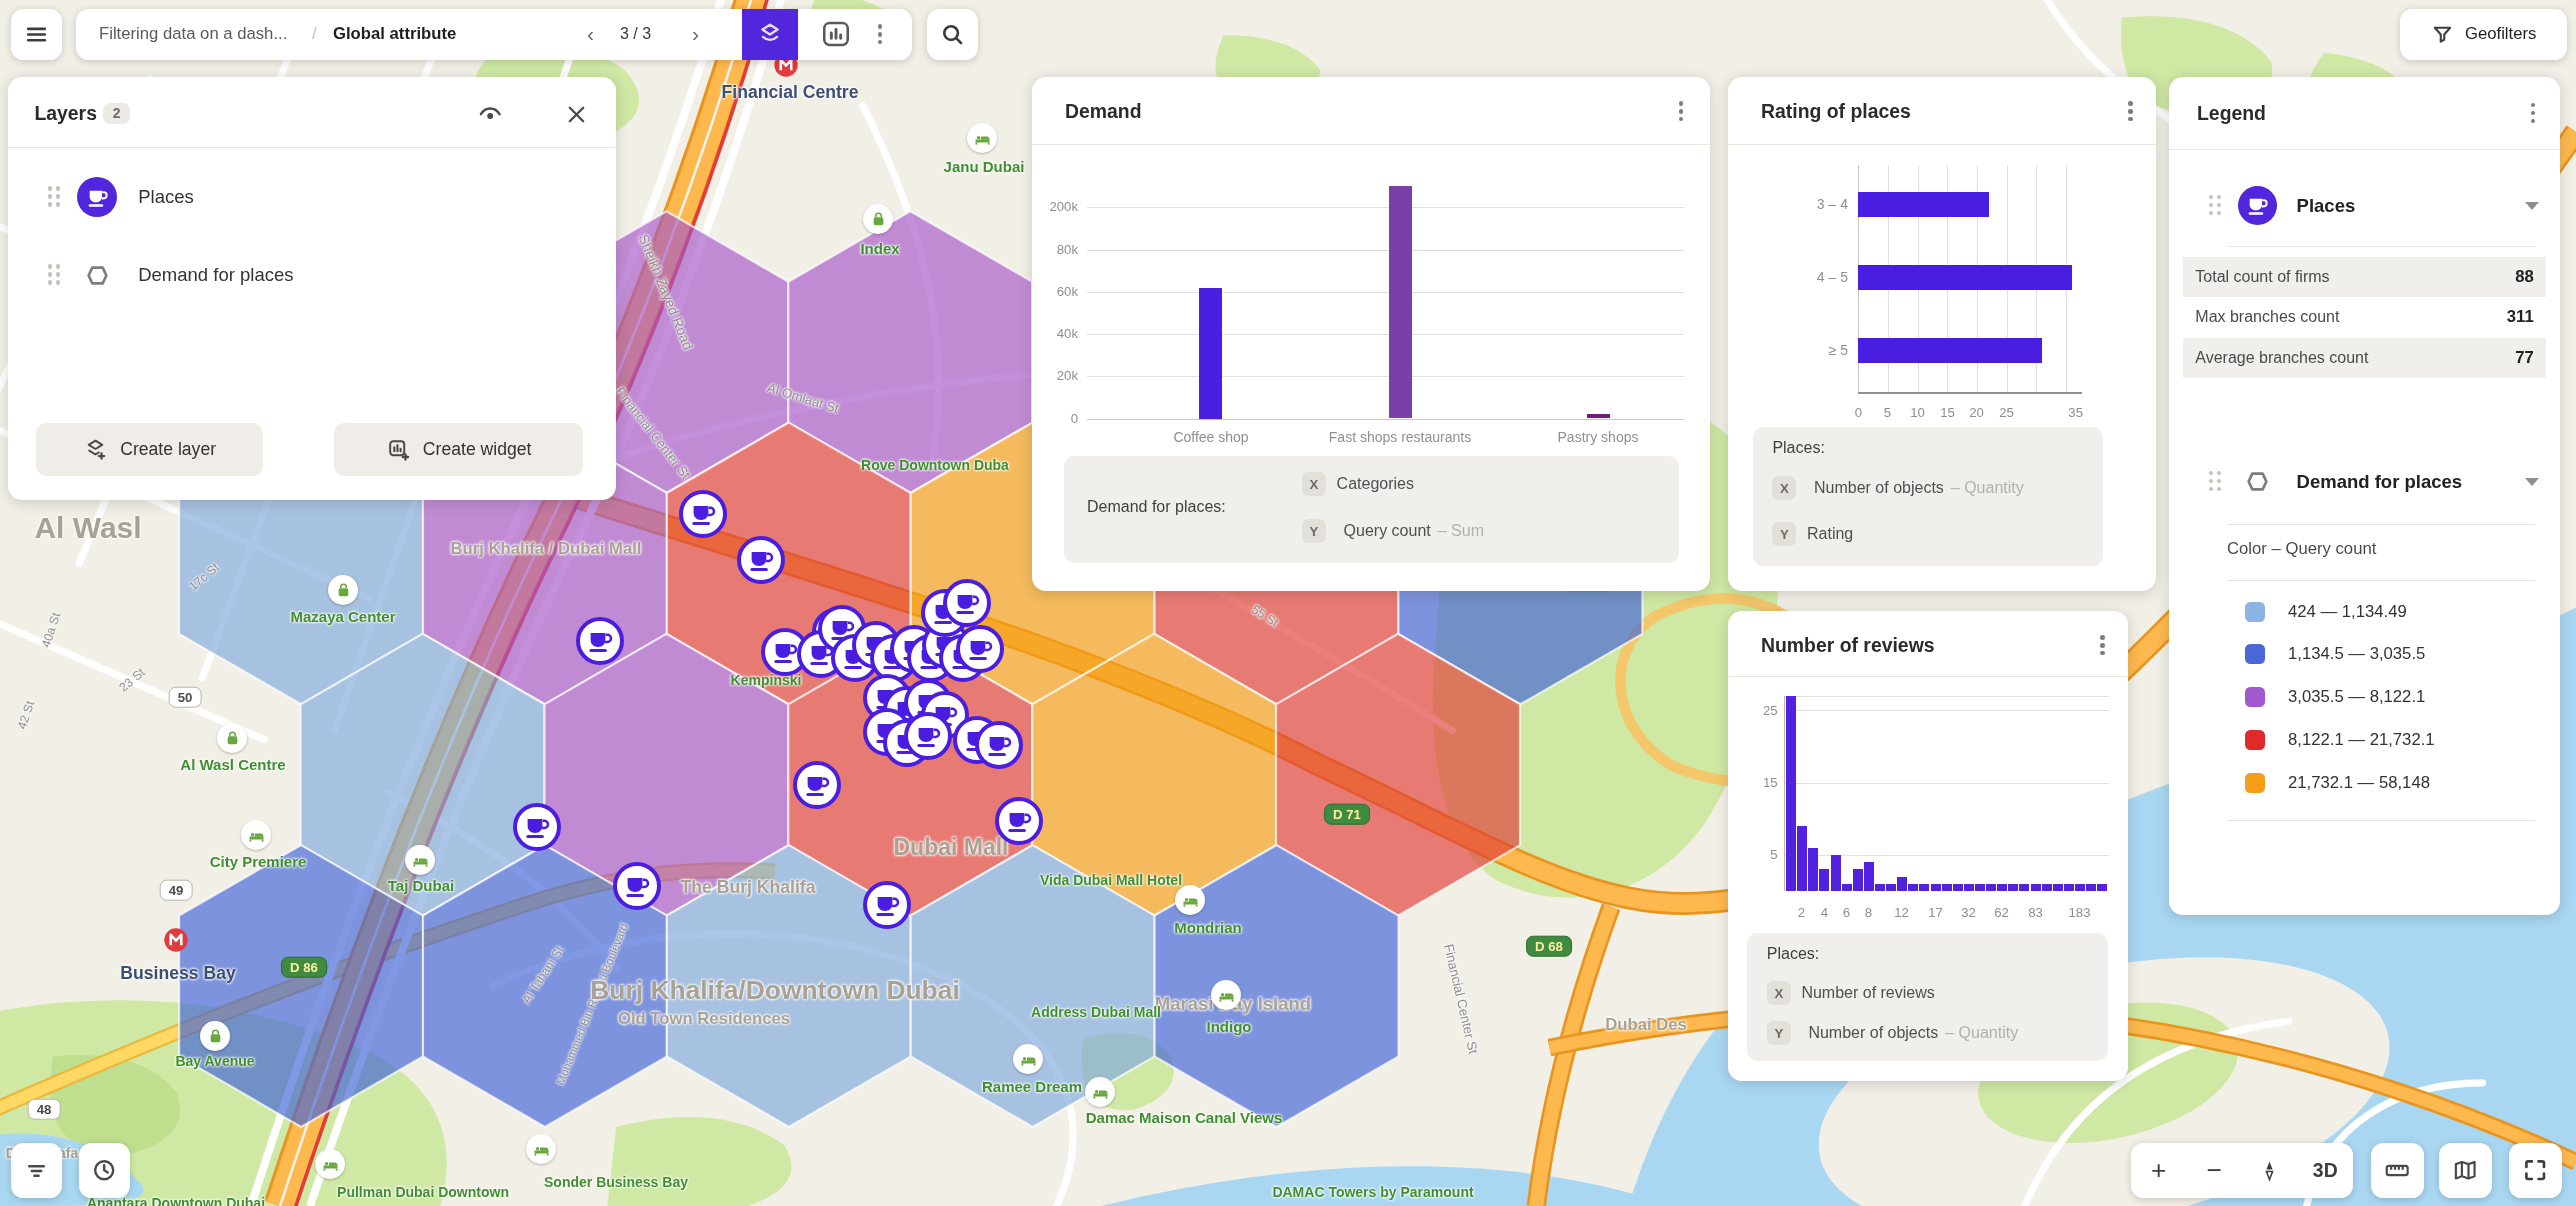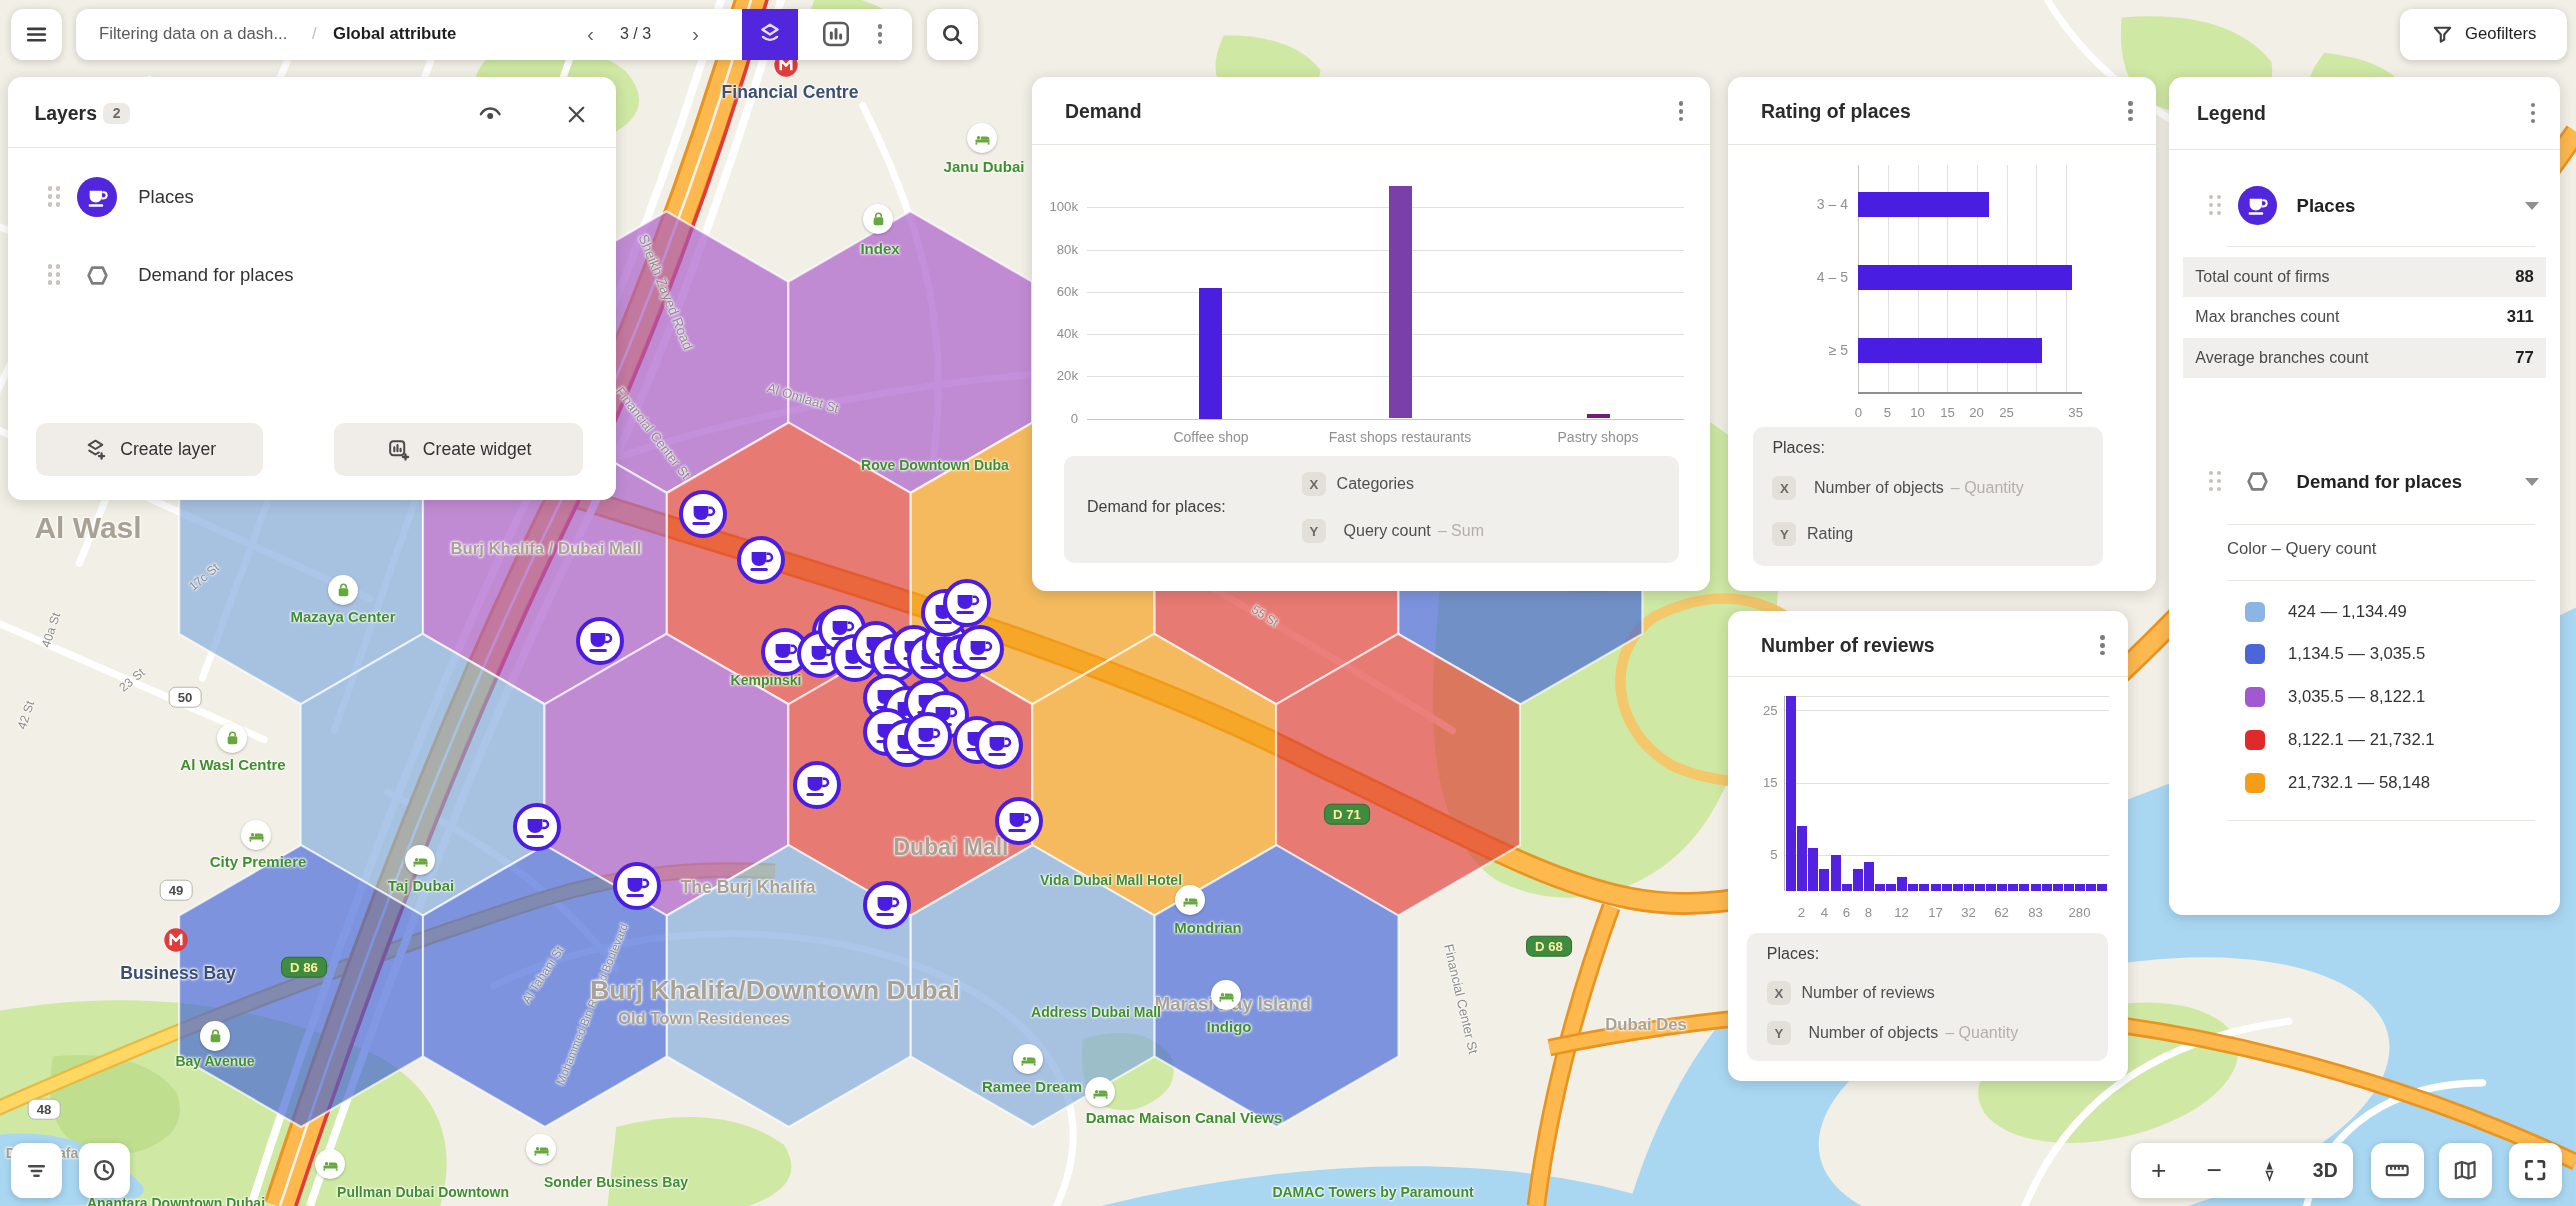--- a/index.html
+++ b/index.html
@@ -718,21 +718,21 @@
         <div class="tick" style="left: 0px; top: 334px; width: 46px; text-align: right;">0</div>
         <div class="gridline-h" style="left: 55px; right: 26.4px; top: 299px;"></div>
         <div class="tick" style="left: 0px; top: 291px; width: 46px; text-align: right;">20k</div>
         <div class="gridline-h" style="left: 55px; right: 26.4px; top: 257px;"></div>
         <div class="tick" style="left: 0px; top: 249px; width: 46px; text-align: right;">40k</div>
         <div class="gridline-h" style="left: 55px; right: 26.4px; top: 215px;"></div>
         <div class="tick" style="left: 0px; top: 207px; width: 46px; text-align: right;">60k</div>
         <div class="gridline-h" style="left: 55px; right: 26.4px; top: 173px;"></div>
         <div class="tick" style="left: 0px; top: 165px; width: 46px; text-align: right;">80k</div>
         <div class="gridline-h" style="left: 55px; right: 26.4px; top: 130px;"></div>
-        <div class="tick" style="left: 0px; top: 122px; width: 46px; text-align: right;">100k</div>
+        <div class="tick" style="left: 0px; top: 122px; width: 46px; text-align: right;">200k</div>
         <div class="bar" style="left: 167px; top: 211px; width: 23px; height: 131px; background: rgb(74, 31, 224);"></div>
         <div class="cat" style="left: 82px; top: 352px; width: 194px;">Coffee shop</div>
         <div class="bar" style="left: 357px; top: 109px; width: 23px; height: 232px; background: rgb(122, 63, 168);"></div>
         <div class="cat" style="left: 271px; top: 352px; width: 194px;">Fast shops restaurants</div>
         <div class="bar" style="left: 555px; top: 337px; width: 23px; height: 4.2px; background: rgb(110, 30, 120);"></div>
         <div class="cat" style="left: 469px; top: 352px; width: 194px;">Pastry shops</div>
       </div>
     <div class="foot" style="left:32px; top:379px; width:615px; height:107px;">
       <span class="src" style="position:absolute; left:23px; top:42px;">Demand for places:</span>
       <div style="position:absolute; left:238px; top:16px; display:flex; align-items:center;">
@@ -842,21 +842,21 @@
         <div class="bar" style="left: 369px; top: 273px; width: 9.5px; height: 7.2px; background: rgb(82, 34, 224);"></div>
         <div class="tick" style="left: 56px; top: 294px; width: 35px; text-align: center;">2</div>
         <div class="tick" style="left: 79px; top: 294px; width: 35px; text-align: center;">4</div>
         <div class="tick" style="left: 101px; top: 294px; width: 35px; text-align: center;">6</div>
         <div class="tick" style="left: 123px; top: 294px; width: 35px; text-align: center;">8</div>
         <div class="tick" style="left: 156px; top: 294px; width: 35px; text-align: center;">12</div>
         <div class="tick" style="left: 190px; top: 294px; width: 35px; text-align: center;">17</div>
         <div class="tick" style="left: 223px; top: 294px; width: 35px; text-align: center;">32</div>
         <div class="tick" style="left: 256px; top: 294px; width: 35px; text-align: center;">62</div>
         <div class="tick" style="left: 290px; top: 294px; width: 35px; text-align: center;">83</div>
-        <div class="tick" style="left: 334px; top: 294px; width: 35px; text-align: center;">280</div>
+        <div class="tick" style="left: 334px; top: 294px; width: 35px; text-align: center;">183</div>
       </div>
     <div class="foot" style="left:19.4px; top:322px; width:361px; height:128px;">
       <span class="src" style="position:absolute; left:19.4px; top:12.3px;">Places:</span>
       <div style="position:absolute; left:19.4px; top:48px; display:flex; align-items:center;">
         <span class="xy-badge">X</span>
         <span class="attr">Number of reviews</span>
       </div>
       <div style="position:absolute; left:19.4px; top:88px; display:flex; align-items:center; gap:7px;">
         <span class="xy-badge">Y</span>
         <span class="attr">Number of objects</span>

